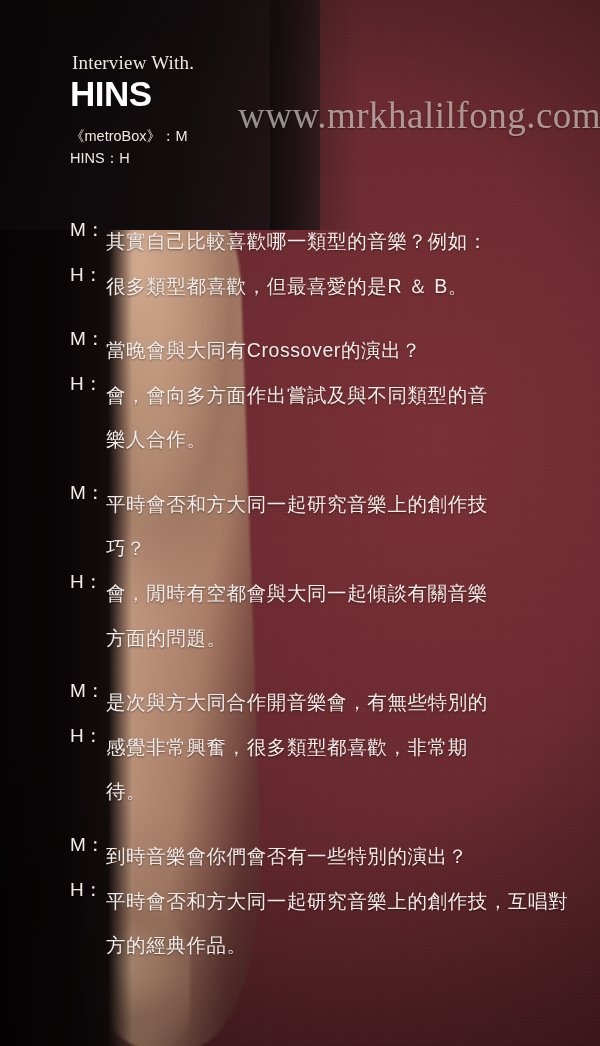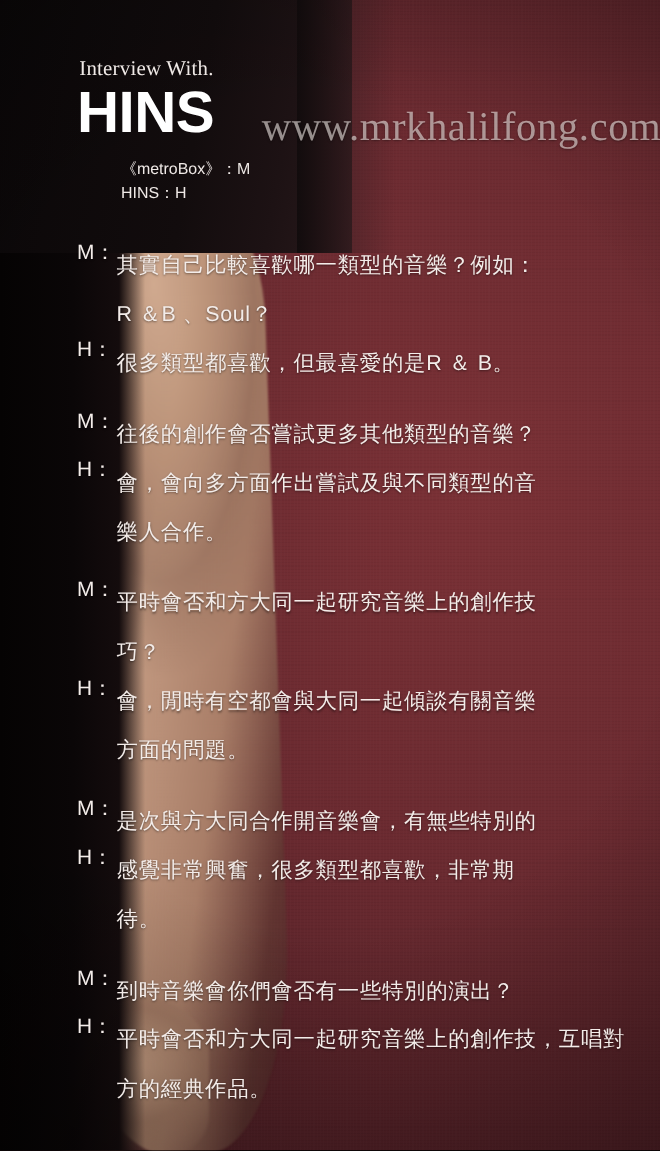--- a/index.html
+++ b/index.html
@@ -109,32 +109,31 @@
   .interview-with {
     font-family: "Liberation Serif", serif;
     color: #efe9e6;
     font-size: 19px;
     letter-spacing: .2px;
     margin: 0 0 2px 2px;
   }
   .hins {
     font-family: "Liberation Sans", sans-serif;
     color: #ffffff;
-    font-size: 53px;
+    font-size: 35px;
     font-weight: bold;
     letter-spacing: -0.5px;
     line-height: 1;
     margin: 0;
   }
   .legend {
     margin-top: 14px;
     color: #efe9e6;
     font-size: 14.5px;
     line-height: 1.55;
-    margin-left: 40px;
   }
   .legend div { white-space: nowrap; }
   
   .watermark {
     position: absolute;
     left: 206px;
     top: 94px;
     z-index: 7;
     font-family: "Liberation Serif", serif;
     font-size: 37px;
@@ -200,33 +199,29 @@
   <div class="watermark">www.mrkhalilfong.com</div>
 
   <div class="qa">
 
     <div class="qa-group">
       <div class="qa-line">
         <span class="speaker">M：</span>
         <span class="text">其實自己比較喜歡哪一類型的音樂？例如：</span>
       </div>
       <div class="qa-line">
-        <span class="speaker"></span>
-        <span class="text">R ＆B 、Soul？</span>
-      </div>
-      <div class="qa-line">
         <span class="speaker">H：</span>
         <span class="text">很多類型都喜歡，但最喜愛的是R ＆ B。</span>
       </div>
     </div>
 
     <div class="qa-group">
       <div class="qa-line">
         <span class="speaker">M：</span>
-        <span class="text">往後的創作會否嘗試更多其他類型的音樂？</span>
+        <span class="text">當晚會與大同有Crossover的演出？</span>
       </div>
       <div class="qa-line">
         <span class="speaker">H：</span>
         <span class="text">會，會向多方面作出嘗試及與不同類型的音</span>
       </div>
       <div class="qa-line">
         <span class="speaker"></span>
         <span class="text">樂人合作。</span>
       </div>
     </div>

